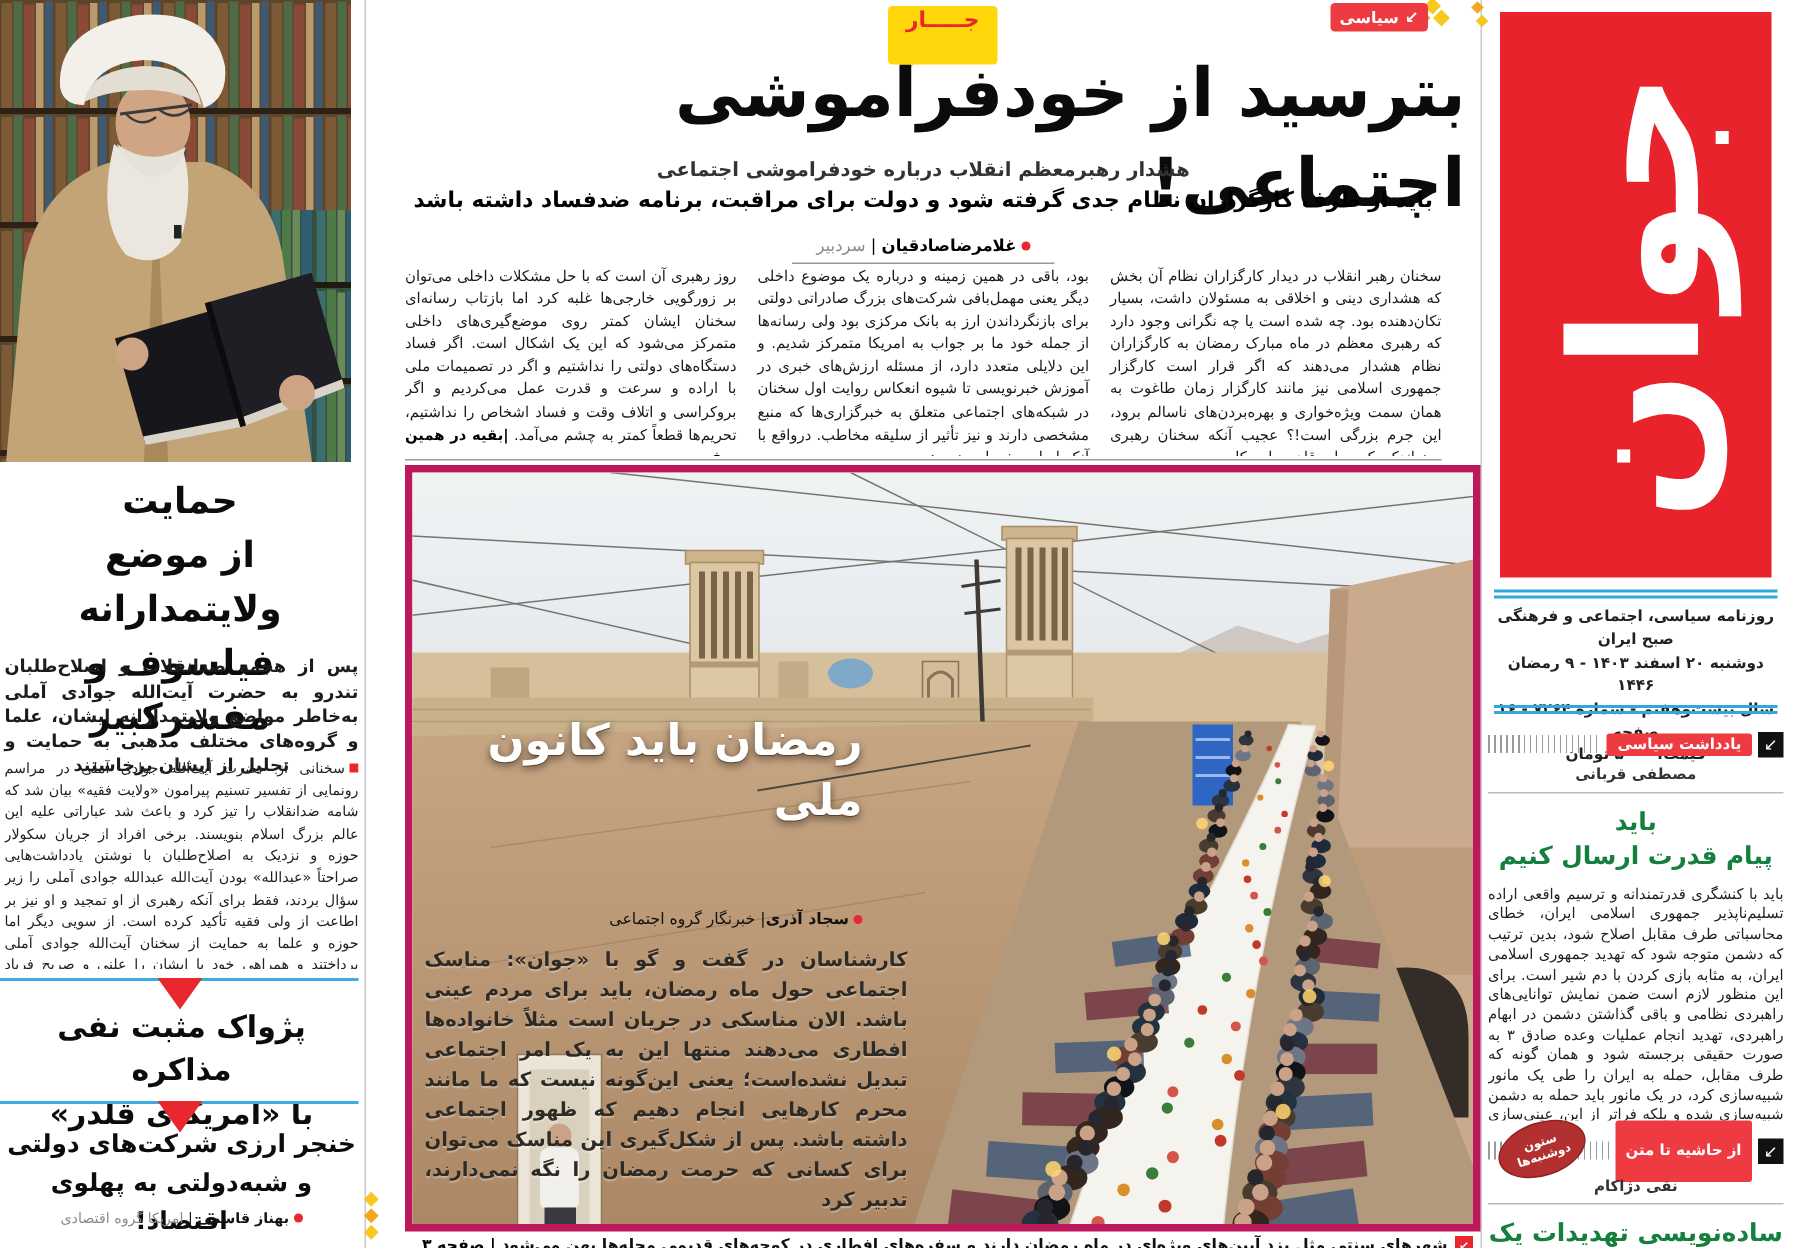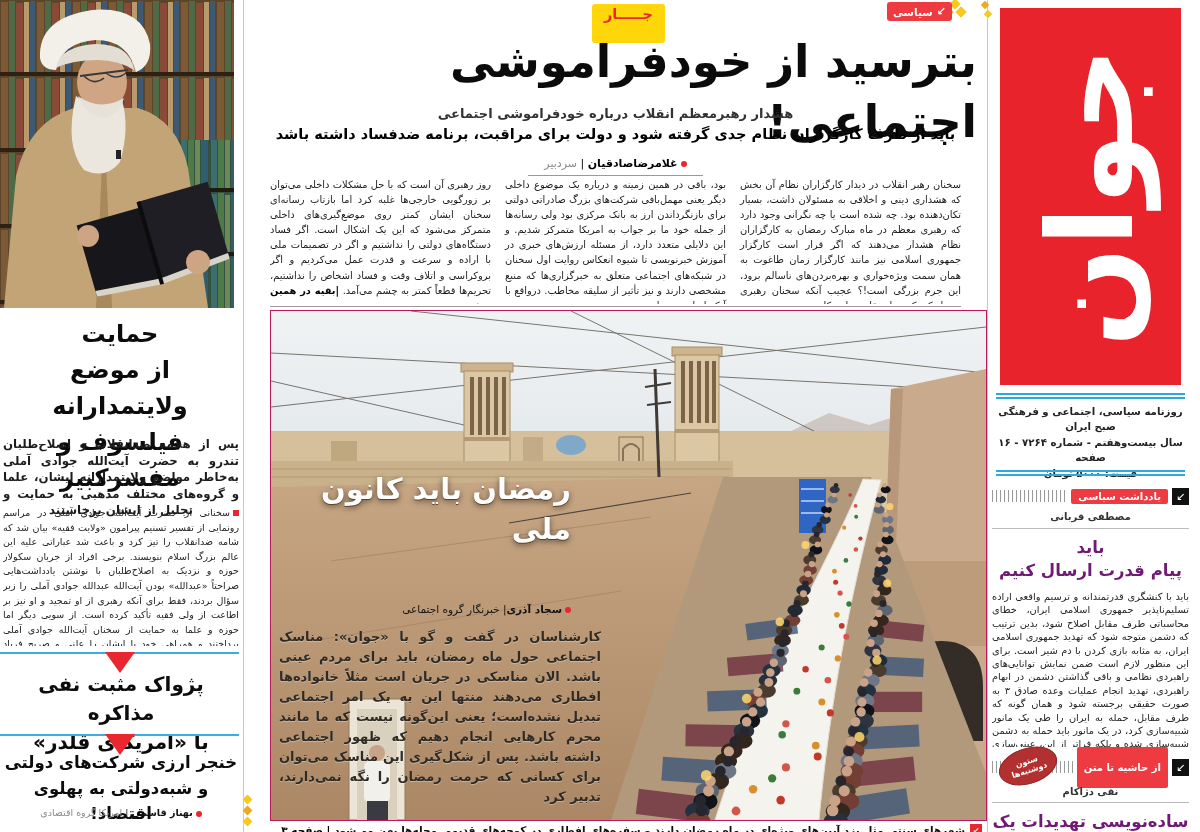--- a/index.html
+++ b/index.html
@@ -30,41 +30,41 @@
   .kicker{position:absolute;background:#ffd60a;color:#e8272f;font-weight:bold;font-size:14.5px;
           padding:2px 12px 21px;border-radius:3px;}
   .kicker:after{content:"";position:absolute;top:100%;left:9px;border:6px solid transparent;border-top-color:#ffd60a;border-left-width:4px;border-right-width:4px;}
   .headline{font-weight:bold;color:#0b0b0b;text-align:right;font-size:45px;line-height:60px;letter-spacing:-1px;}
   .sub1{font-weight:bold;color:#333;text-align:center;font-size:13px;}
   .sub2{font-weight:bold;color:#000;text-align:center;font-size:14.5px;}
   .mbyline{text-align:center;}
   .mbyline span.wrap{display:inline-block;border-bottom:1px solid #999;padding:0 16px 5px;font-size:11px;}
   .cols{display:flex;gap:14px;overflow:hidden;}
   .cols>div{flex:1;font-size:9.9px;line-height:15.1px;color:#1a1a1a;text-align:justify;}
-  .photo-frame{border:1px solid #be185d;box-sizing:border-box;}
+  .photo-frame{border:5px solid #be185d;box-sizing:border-box;}
   .photo-title{font-weight:bold;color:#fff;font-size:29px;line-height:40px;text-align:right;
                text-shadow:0 1px 0 rgba(90,60,30,.9),0 2px 6px rgba(0,0,0,.55);}
   .photo-body{font-weight:bold;color:#2e2a24;font-size:13px;line-height:20px;text-align:justify;
               text-shadow:0 1px 1px rgba(255,255,255,.35);}
   .caption{font-size:10.5px;font-weight:bold;color:#111;display:flex;align-items:flex-start;gap:5px;}
   .mini-arr{display:inline-flex;width:12px;height:12px;background:#e8272f;color:#fff;font-size:8px;
             align-items:center;justify-content:center;flex:0 0 auto;}
   
   .logo-box{background:#e8232b;}
   .logo-v{position:absolute;left:50%;top:50%;transform:translate(-50%,-50%) rotate(-90deg);
           color:#fff;font-size:118px;font-weight:bold;line-height:1;white-space:nowrap;}
   .bluerule{position:absolute;height:2px;background:#2fa9dc;}
   .mast-info{font-size:10.2px;font-weight:bold;color:#222;text-align:center;line-height:15.4px;}
   .sechead{display:flex;align-items:center;gap:4px;height:18px;}
   .cornersq{width:17px;height:17px;background:#111;color:#fff;font-size:11px;line-height:17px;text-align:center;flex:0 0 auto;}
   .sechead .tag{border-radius:2px;height:13px;font-size:10px;}
   .hatch{flex:1;height:12px;background:repeating-linear-gradient(90deg,#9a9a9a 0 1px,transparent 1px 4px);}
   .author{font-size:10px;font-weight:bold;color:#333;text-align:center;}
   .thinline{position:absolute;height:1px;background:#bbb;}
-  .rc-title{font-weight:bold;color:#701a75;text-align:center;font-size:16.5px;line-height:23px;}
+  .rc-title{font-weight:bold;color:#15803d;text-align:center;font-size:16.5px;line-height:23px;}
   .rc-body{font-size:9.8px;line-height:13.4px;color:#222;text-align:justify;overflow:hidden;}
   .stamp{position:absolute;width:58px;height:34px;background:#b23030;border:1px solid #8d2424;border-radius:50%;
          transform:rotate(-18deg);color:#fff;display:flex;flex-direction:column;align-items:center;justify-content:center;
          font-size:8px;font-weight:bold;line-height:9px;}
   b.pg{font-weight:bold;color:#000;}
 </style>
 </head>
 <body>
 
 <div class="page">
@@ -492,20 +492,21 @@
 
     <div class="abs logo-box" style="left:12px;top:8px;width:181px;height:377px">
       <div class="logo-v">جوان</div>
     </div>
 
     <div class="bluerule" style="left:8px;top:393px;width:189px"></div>
     <div class="bluerule" style="left:8px;top:397px;width:189px"></div>
 
     <div class="abs mast-info" style="left:4px;top:404px;width:197px">
       <div>روزنامه سیاسی، اجتماعی و فرهنگی صبح ایران</div>
+      <div>دوشنبه ۲۰ اسفند ۱۴۰۳ - ۹ رمضان ۱۴۴۶</div>
       <div>سال بیست‌وهفتم - شماره ۷۲۶۴ - ۱۶ صفحه</div>
       <div>قیمت: ۵۰۰۰ تومان</div>
     </div>
 
     <div class="bluerule" style="left:8px;top:470px;width:189px"></div>
     <div class="bluerule" style="left:8px;top:474px;width:189px"></div>
 
     <div class="abs sechead" style="left:4px;top:487px;width:197px">
       <span class="cornersq">↙</span>
       <span class="tag" style="padding:1px 7px">یادداشت سیاسی</span>

